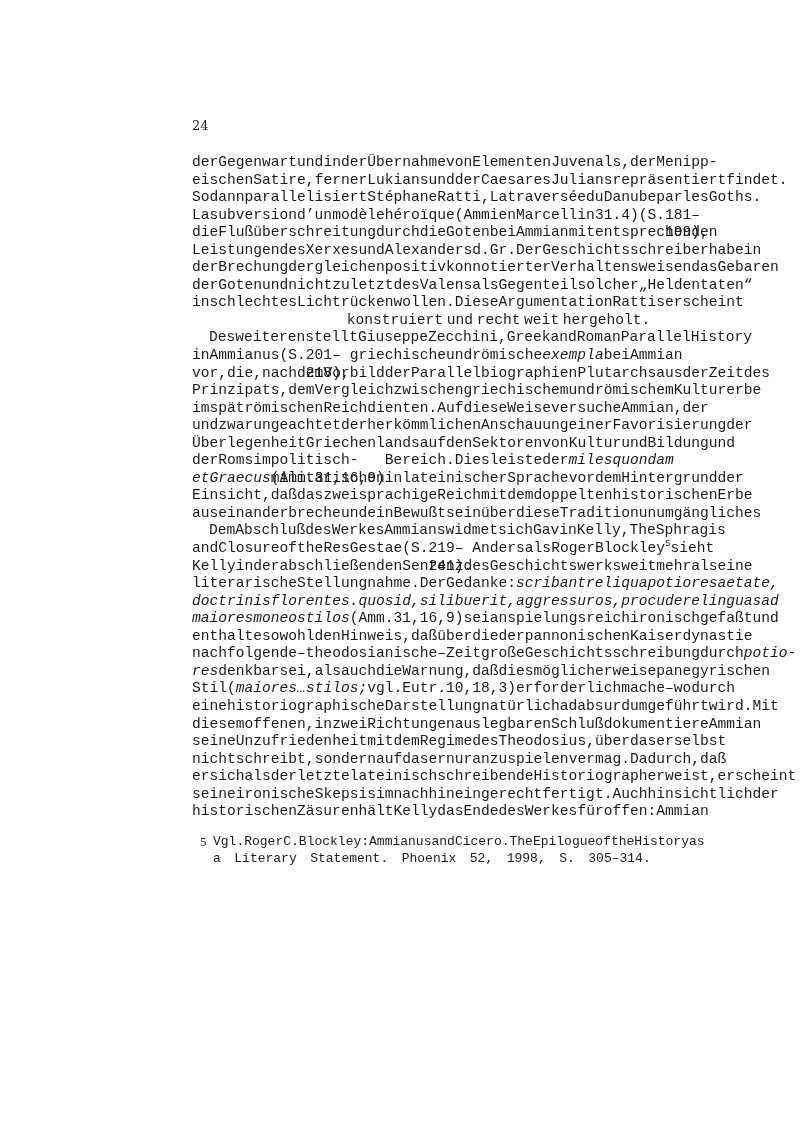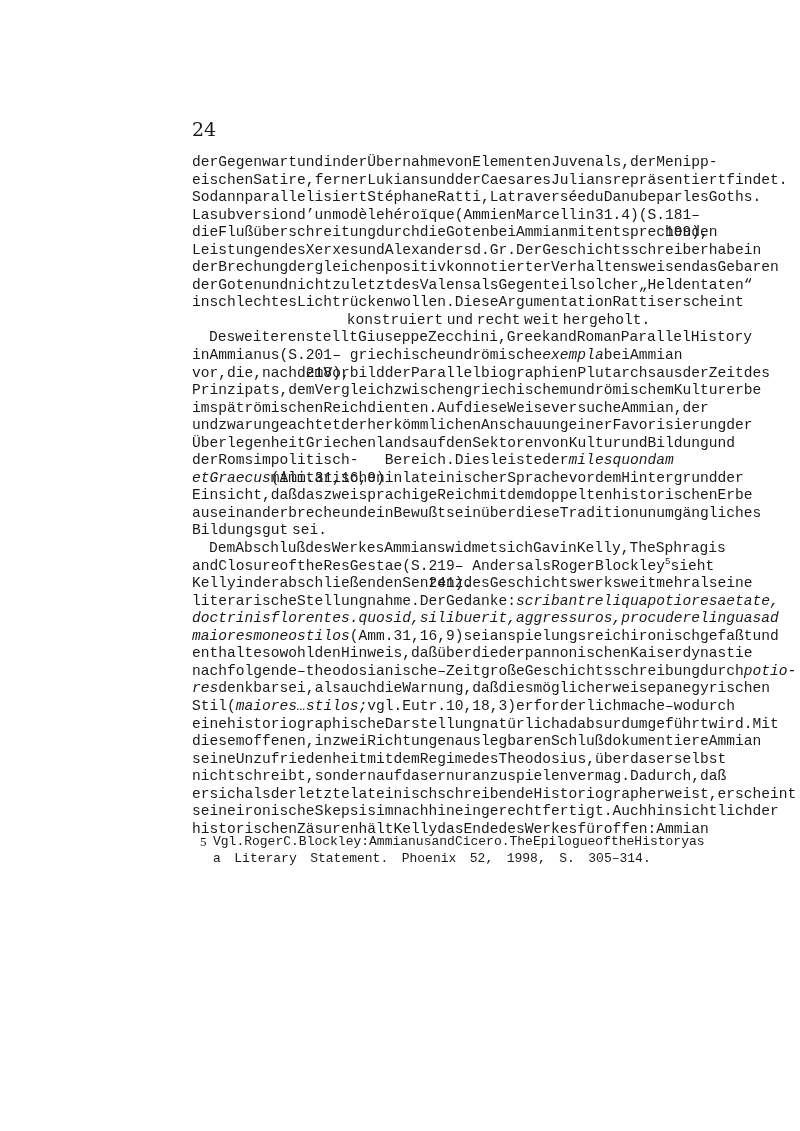--- a/index.html
+++ b/index.html
@@ -1,19 +1,19 @@
 <!DOCTYPE html>
 <html><head>
 <meta charset="utf-8">
 <style>
   html, body { margin:0; padding:0; background:#ffffff; }
   body { width:800px; height:1131px; position:relative; overflow:hidden;
          font-family:"DejaVu Serif","Liberation Serif",serif; color:#1a1a1a; }
   .page { position:absolute; left:192px; top:0; width:462px; }
-  .header { position:absolute; top:118px; left:0; width:462px; height:20px; font-size:19px; }
+  .header { position:absolute; top:118px; left:0; width:462px; height:20px; font-size:13px; }
   .pageno { position:absolute; left:0; top:0; }
   .runhead { position:absolute; left:0; width:462px; text-align:center; top:0; }
   .body { position:absolute; top:154px; left:0; width:462px; font-family:"Liberation Serif",serif;
           font-size:14.6px; line-height:17.55px; }
   .ln { display:flex; justify-content:space-between;font-family:Liberation Mono, monospace; }
   .ln.last { justify-content:flex-start; gap:0; }
   .ln.last span.w { margin-right:0.25em; }
   .ln.indent { padding-left:17px; }
   em { font-style:italic; }
   sup { font-size:9px; line-height:0; vertical-align:6px; }
@@ -273,24 +273,20 @@
       </div>
       <div class="ln" style="height: 17.55px;">
         <span class="w">auseinanderbreche</span>
         <span class="w">und</span>
         <span class="w">ein</span>
         <span class="w">Bewußtsein</span>
         <span class="w">über</span>
         <span class="w">diese</span>
         <span class="w">Tradition</span>
         <span class="w">unumgängliches</span>
-      </div>
-      <div class="ln last" style="height: 17.55px;">
-        <span class="w">Bildungsgut</span>
-        <span class="w">sei.</span>
       </div>
       <div class="ln indent" style="height: 17.55px;">
         <span class="w">Dem</span>
         <span class="w">Abschluß</span>
         <span class="w">des</span>
         <span class="w">Werkes</span>
         <span class="w">Ammians</span>
         <span class="w">widmet</span>
         <span class="w">sich</span>
         <span class="w">Gavin</span>

